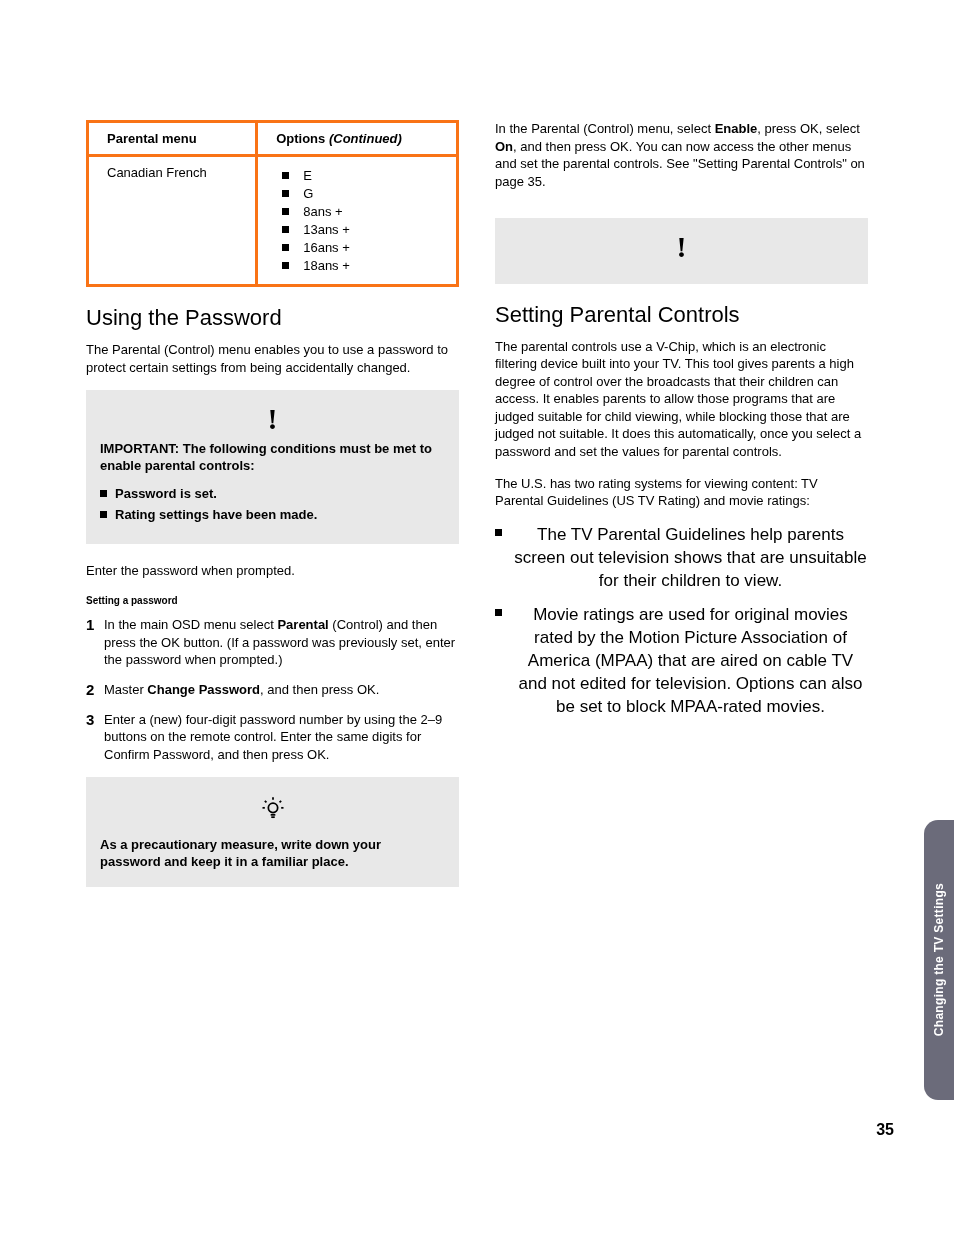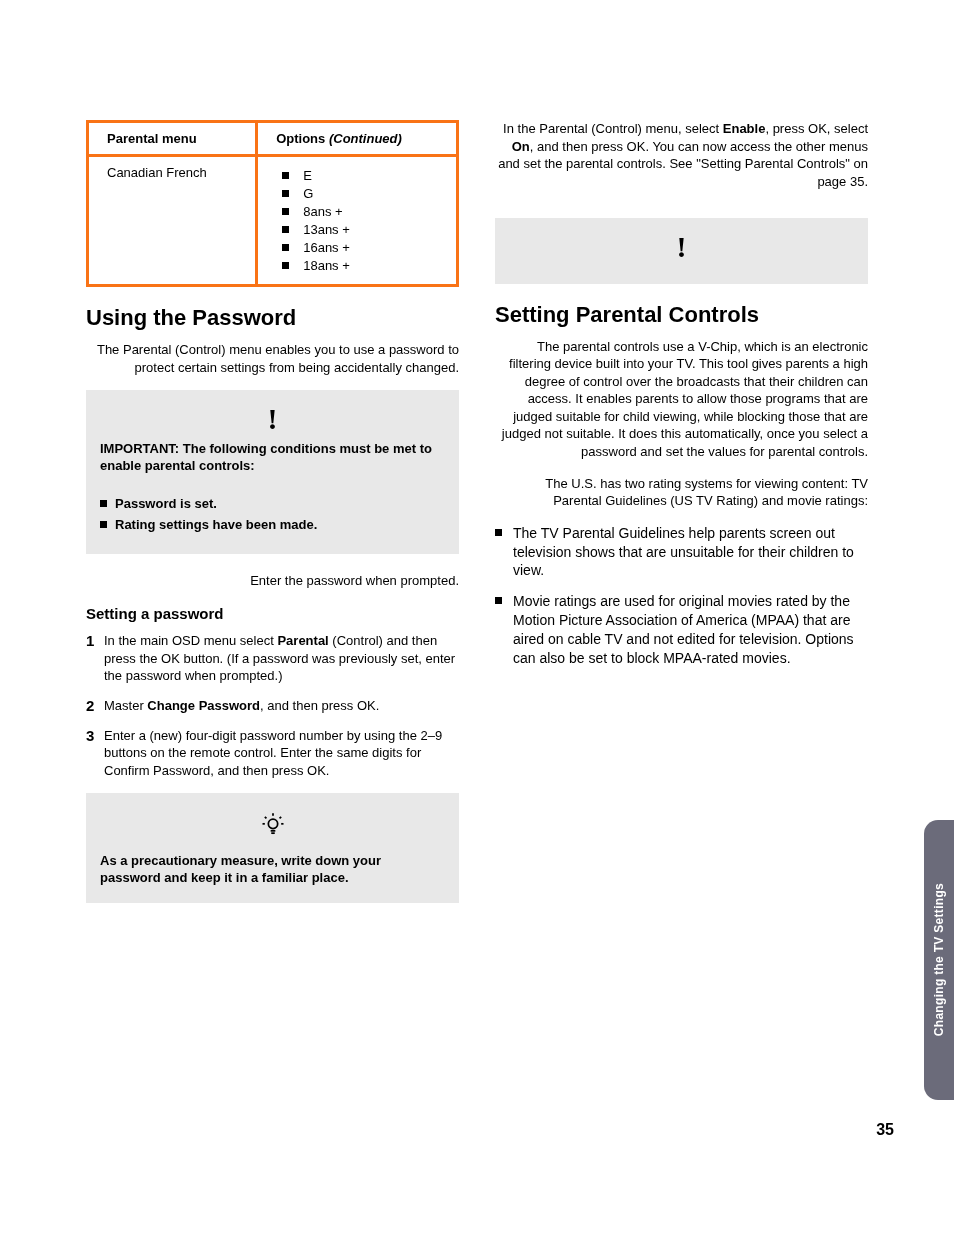--- a/index.html
+++ b/index.html
@@ -32,66 +32,65 @@
     padding: 8px 18px;
     text-align: left;
     vertical-align: top;
   }
   table.parental th { font-weight: bold; }
   .opt-list { list-style: none; padding-left: 6px; }
   .opt-list li { display:flex; align-items:center; margin:3px 0; font-size:13px;}
   .opt-list li .sq { width:7px;height:7px;background:#000;display:inline-block;margin-right:14px;}
   h2.section {
     font-size: 22px;
-    font-weight: bold;
+    font-weight: normal;
     margin: 10px 0 10px 0;
   }
   p.body {
     font-size: 13px;
     line-height: 1.35;
     margin-bottom: 14px;
-    text-align: right;
   }
   .callout {
     background: #e8e8e8;
     padding: 18px 14px 16px 14px;
     margin: 14px 0 18px 0;
     font-size: 13px;
     line-height:1.35;
   }
   .callout .bang-wrap { text-align:center; margin-bottom:6px;}
   .callout .bang {
     font-family: Georgia, 'Times New Roman', serif;
     font-size: 30px;
     font-weight: bold;
     line-height: 0.7;
     display:inline-block;
   }
   .callout strong { font-weight:bold;}
-  .callout ul { list-style:none; padding-left:0; margin-top:20px;}
+  .callout ul { list-style:none; padding-left:0; margin-top:10px;}
   .callout ul li { display:flex; align-items:flex-start; margin:4px 0;}
   .callout ul li .sq { width:7px;height:7px;background:#000;display:inline-block;margin-right:8px; margin-top:5px; flex-shrink:0;}
   h3.sub {
-    font-size: 15px;
+    font-size: 10px;
     font-weight: bold;
     margin: 16px 0 10px 0;
   }
   ol.steps { list-style:none; padding-left: 18px; counter-reset: step; }
   ol.steps li {
     font-size:13px; line-height:1.35; margin-bottom:12px;
     position:relative;
   }
   ol.steps li .num {
     position:absolute; left:-18px; top:-1px;
     font-size:15px; font-weight:bold; color:#000;
   }
   .tip-icon { text-align:center; margin-bottom:8px;}
   .tip-icon svg { width:28px; height:28px;}
   ul.bullets { list-style:none; padding-left:18px;}
-  ul.bullets li { font-size:14px; line-height:1.35; margin-bottom:12px; position:relative;}
+  ul.bullets li { font-size:17px; line-height:1.35; margin-bottom:12px; position:relative;text-align:center;}
   ul.bullets li::before {
     content:""; position:absolute; left:-18px; top:5px;
     width:7px;height:7px;background:#000;
   }
   
   .side-tab {
     position:absolute;
     right:0; top:820px;
     width:30px; height:280px;
     background:#6b6b7a;

